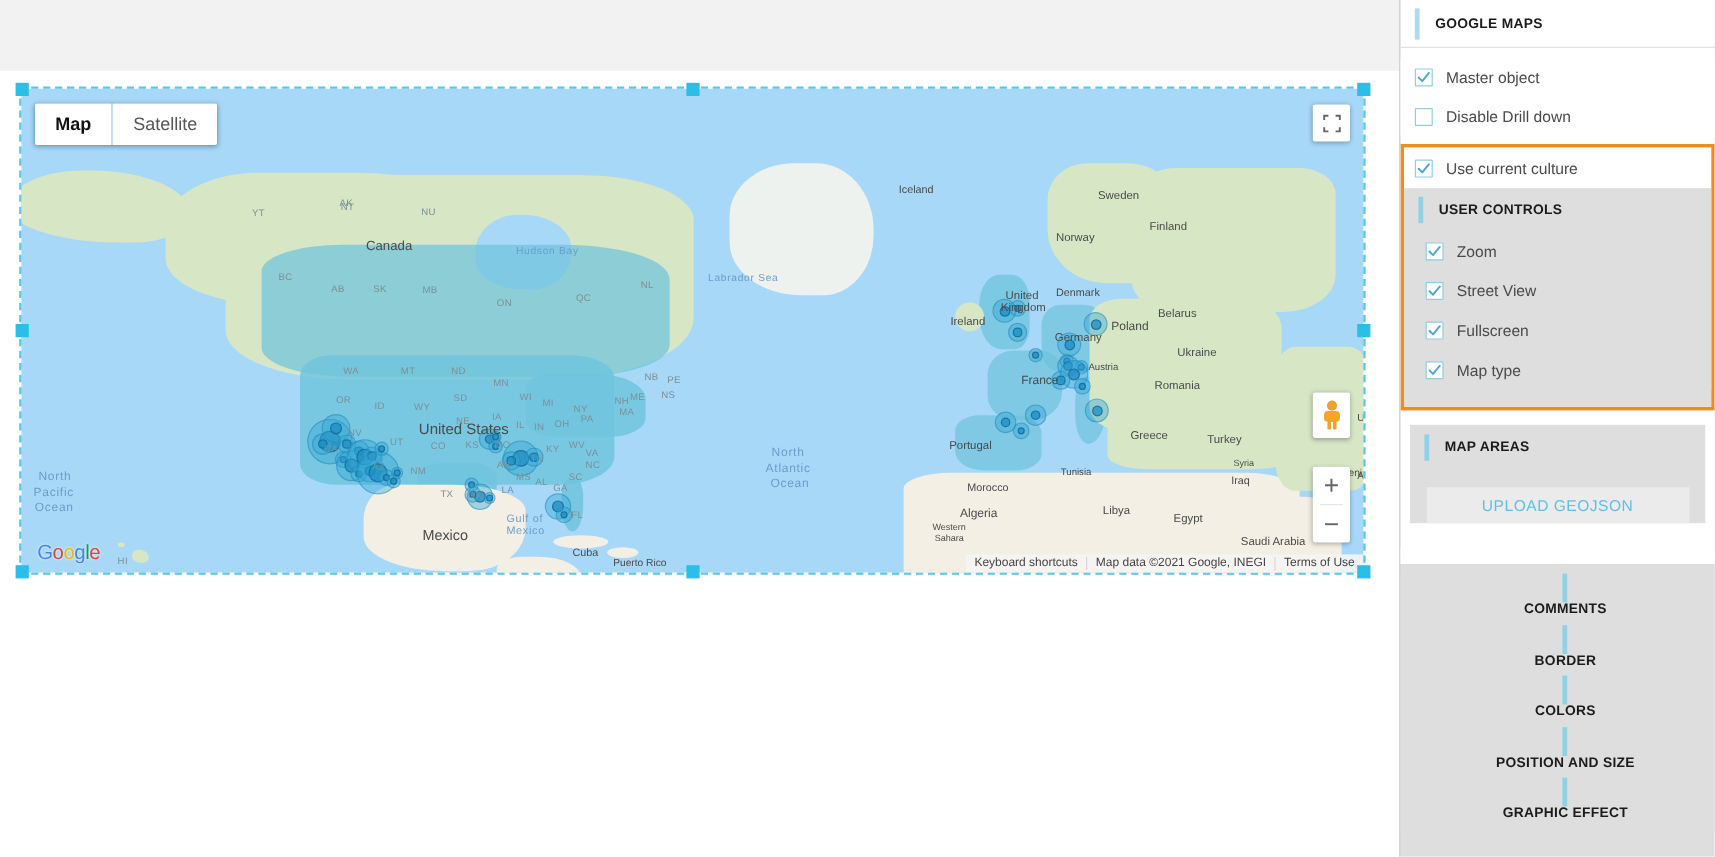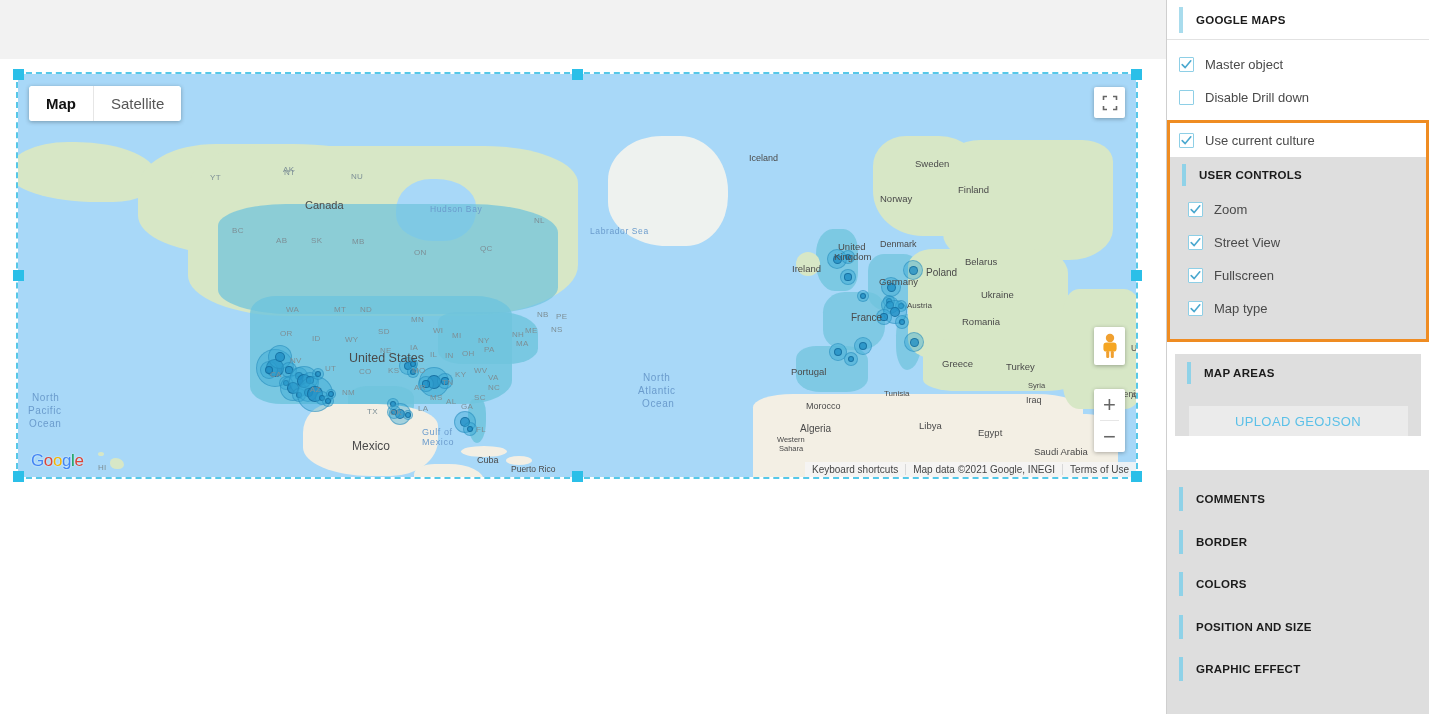--- a/index.html
+++ b/index.html
@@ -216,20 +216,21 @@
     display:block; width: 219px; height: 30px; margin: 14px auto 20px auto;
     background: #ebebeb; border: none; color: #5bc0e8;
     font-size: 13px; letter-spacing: .4px; cursor:pointer;
     font-family:"Liberation Sans", sans-serif;
   }
 
   
   .collapsed-sec {
     display:flex; align-items:center; height: 42.5px; background:#dedede;
     cursor:pointer;
+    flex-direction:column;
   }
   .collapsed-sec .accent { width:4px; height:24px; background:#8fd2e8; margin-left:12px; }
   .collapsed-sec .t { margin-left:13px; font-size:11.5px; font-weight:700; color:#1b1b1b; letter-spacing:.25px; }
 </style>
 </head>
 <body>
 
 <div id="app">
 
   <div id="canvas-area">
@@ -419,27 +420,27 @@
             <div class="mlabel state" style="left: 265px; top: 92px;">AK</div>
             <div class="mlabel state" style="left: 192px; top: 100px;">YT</div>
             <div class="mlabel state" style="left: 266px; top: 95px;">NT</div>
             <div class="mlabel state" style="left: 333px; top: 99px;">NU</div>
             <div class="mlabel state" style="left: 214px; top: 153px;">BC</div>
             <div class="mlabel state" style="left: 258px; top: 163px;">AB</div>
             <div class="mlabel state" style="left: 293px; top: 163px;">SK</div>
             <div class="mlabel state" style="left: 334px; top: 164px;">MB</div>
             <div class="mlabel state" style="left: 396px; top: 175px;">ON</div>
             <div class="mlabel state" style="left: 462px; top: 171px;">QC</div>
-            <div class="mlabel state" style="left: 516px; top: 143px;">NL</div>
+            <div class="mlabel state" style="left: 516px; top: 160px;">NL</div>
             <div class="mlabel state" style="left: 519px; top: 237px;">NB</div>
             <div class="mlabel state" style="left: 538px; top: 239px;">PE</div>
             <div class="mlabel state" style="left: 533px; top: 252px;">NS</div>
             <div class="mlabel state" style="left: 268px; top: 232px;">WA</div>
             <div class="mlabel state" style="left: 316px; top: 232px;">MT</div>
-            <div class="mlabel state" style="left: 342px; top: 232px;">ND</div>
+            <div class="mlabel state" style="left: 358px; top: 232px;">ND</div>
             <div class="mlabel state" style="left: 393px; top: 242px;">MN</div>
             <div class="mlabel state" style="left: 415px; top: 253px;">WI</div>
             <div class="mlabel state" style="left: 434px; top: 258px;">MI</div>
             <div class="mlabel state" style="left: 262px; top: 256px;">OR</div>
             <div class="mlabel state" style="left: 294px; top: 261px;">ID</div>
             <div class="mlabel state" style="left: 327px; top: 262px;">WY</div>
             <div class="mlabel state" style="left: 360px; top: 254px;">SD</div>
             <div class="mlabel state" style="left: 362px; top: 273px;">NE</div>
             <div class="mlabel state" style="left: 392px; top: 270px;">IA</div>
             <div class="mlabel state" style="left: 412px; top: 277px;">IL</div>

